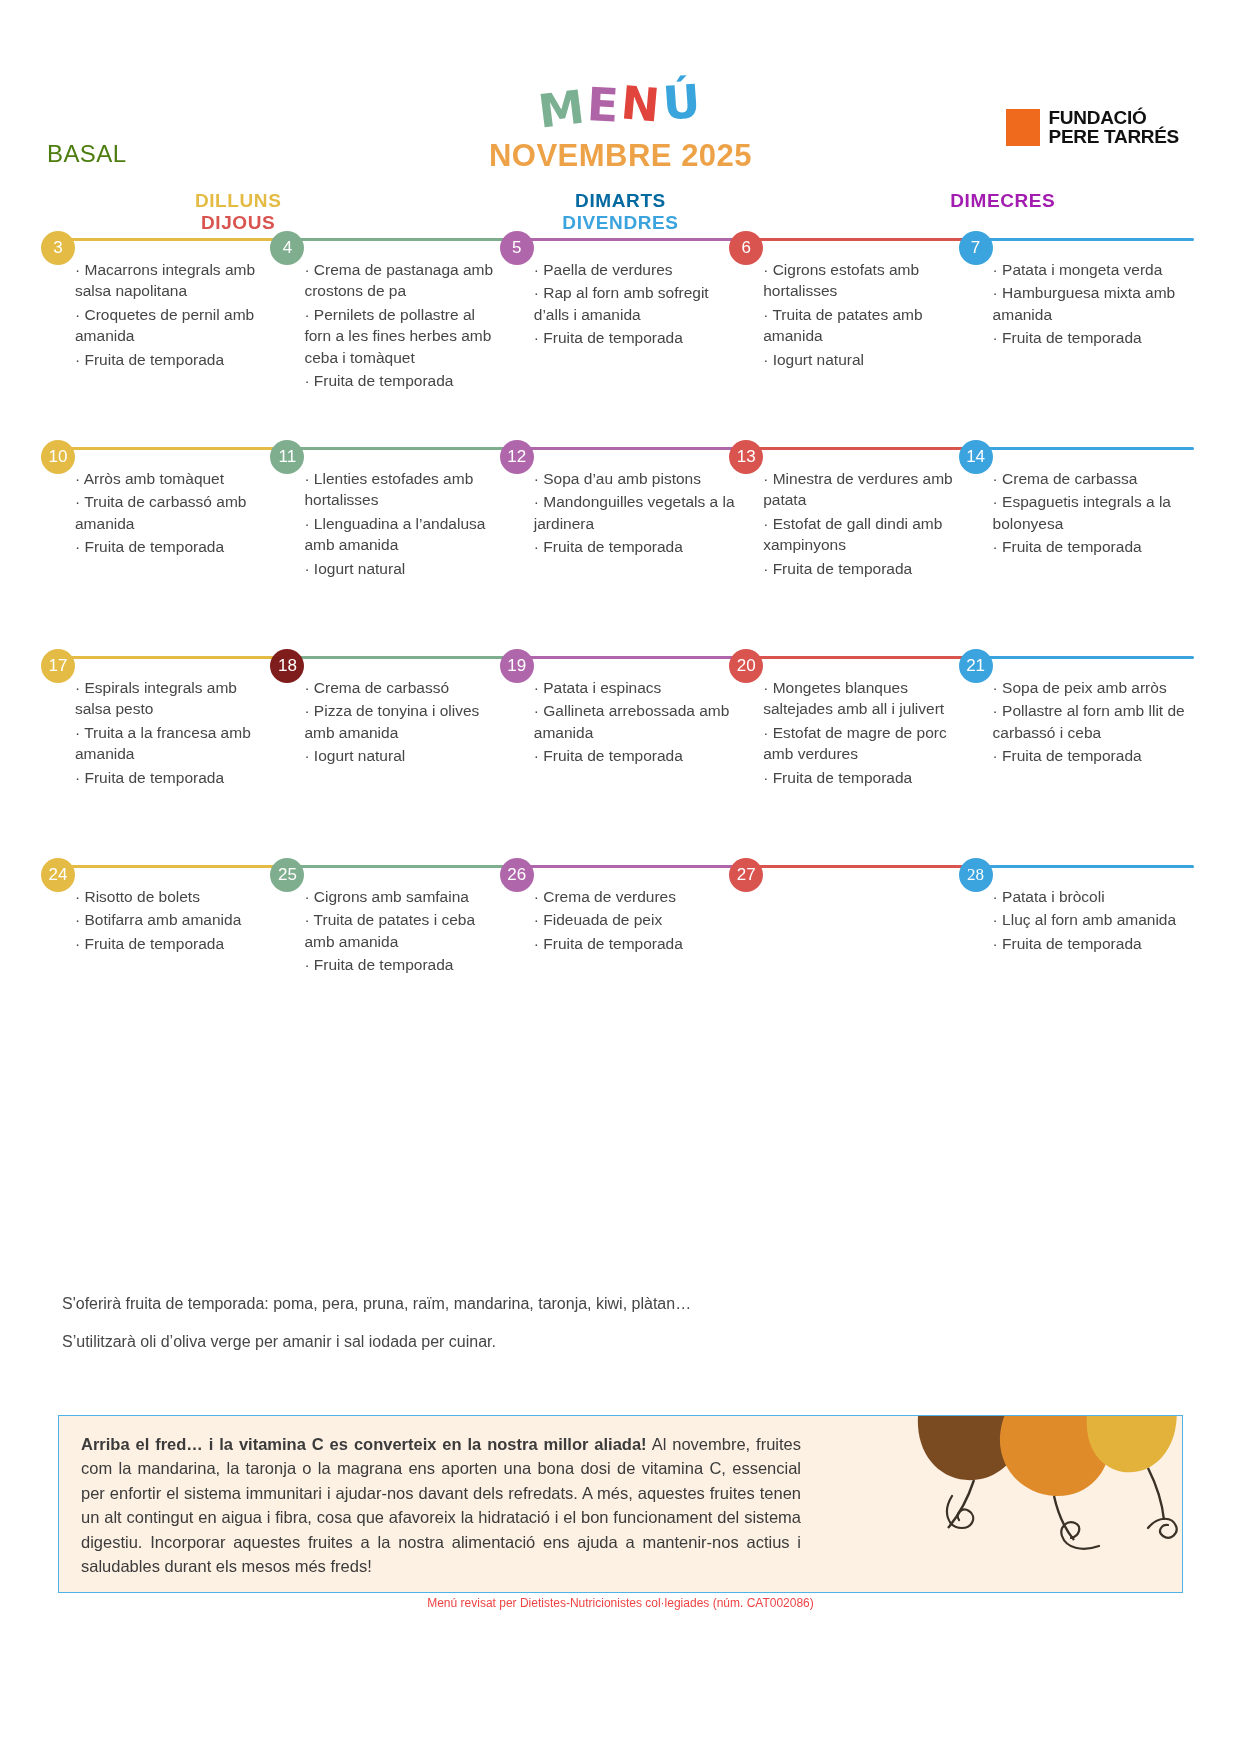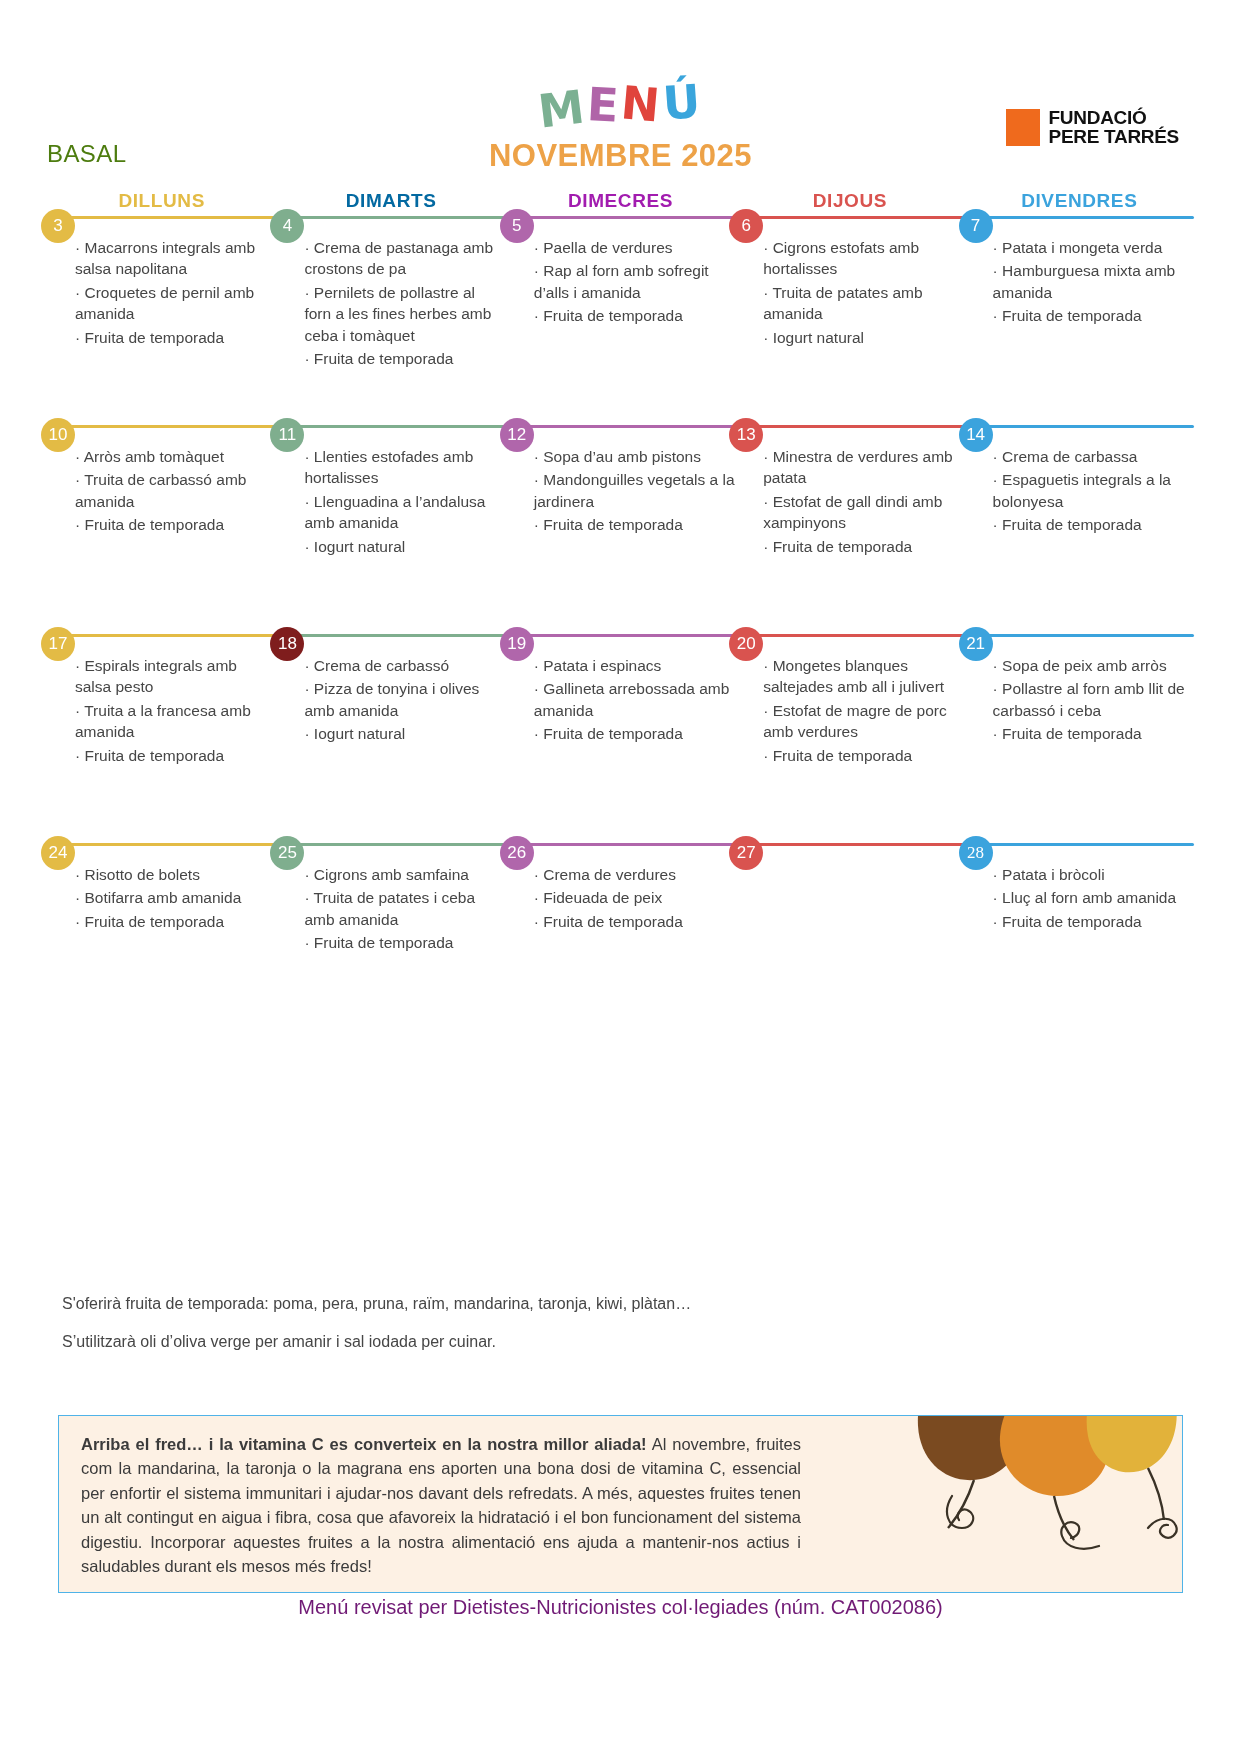--- a/index.html
+++ b/index.html
@@ -72,21 +72,21 @@
   .logo-l1 { font-size: 19px; font-weight: bold; letter-spacing: -0.3px; color: #111; }
   .logo-l2 { font-size: 19px; font-weight: bold; letter-spacing: -0.3px; color: #111; }
 
   
   .calendar {
     position: relative;
     margin: 0 47px 0 47px;
   }
   .daynames {
     display: grid;
-    grid-template-columns: repeat(5, 1fr);
+    grid-template-columns: repeat(3, 1fr);
     margin-bottom: 4px;
   }
   .dayname {
     text-align: center;
     font-size: 19px;
     font-weight: bold;
     letter-spacing: 0.6px;
   }
   .week {
     position: relative;
@@ -182,22 +182,22 @@
     width: 330px;
     height: 290px;
     pointer-events: none;
   }
 
   .footer {
     position: absolute;
     left: 0; right: 0;
     top: 1596px;
     text-align: center;
-    font-size: 20px;
-    color: #701a75;
+    font-size: 12px;
+    color: #ef4444;
   }
 </style>
 </head>
 <body>
 
 <div class="header">
   <div class="basal-label">BASAL</div>
 
   <div class="title-block">
     <div class="menu-word"><span class="ml1">M</span><span class="ml2">E</span><span class="ml4">N</span><span class="ml5">Ú</span></div>

